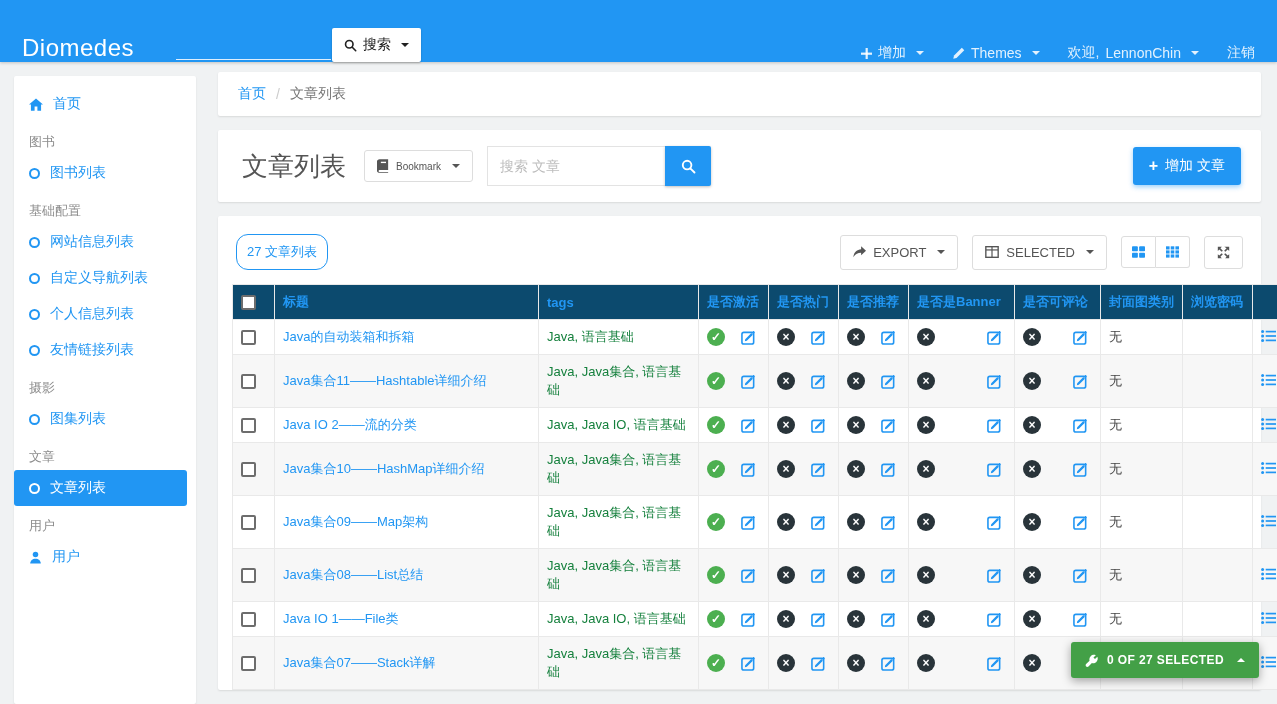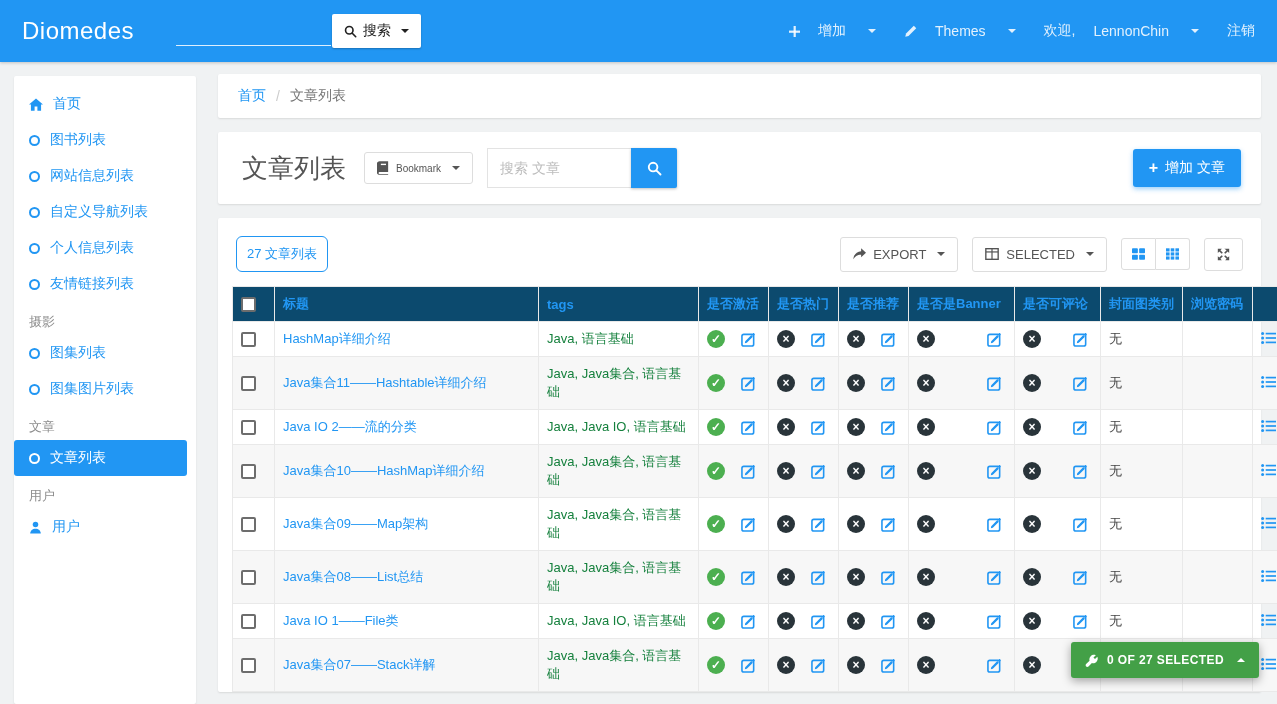--- a/index.html
+++ b/index.html
@@ -5,59 +5,59 @@
   :root{
     --accent:#2196f3; --success:#4caf50; --dark:#29343a; --green-button:#43a047;
   }
   *{box-sizing:border-box}
   html,body{margin:0;padding:0}
   body{
     width:1277px;height:704px;overflow:hidden;position:relative;
     font-family:"Liberation Sans",sans-serif;background:#f0f2f3;color:#444;
   }
   
-  .navbar{height:62px;background:var(--accent);display:flex;align-items:center;padding:0 22px;color:#fff;box-shadow:0 1px 3px rgba(0,0,0,.2)}
+  .navbar{height:62px;background:var(--accent);display:flex;align-items:flex-end;padding:0 22px;color:#fff;box-shadow:0 1px 3px rgba(0,0,0,.2)}
   .brand{font-size:24px;letter-spacing:.5px;margin-right:42px;cursor:pointer}
   .nav-search{display:flex;align-items:center}
   .nav-search-input{width:155px;height:30px;background:transparent;border:none;border-bottom:1px solid rgba(255,255,255,.85);outline:none;color:#fff;font-size:14px;font-family:inherit}
   .nav-search-btn{height:34px;background:#fff;border:none;border-radius:2px;padding:0 12px;margin-left:1px;font-size:14px;color:#212121;display:flex;align-items:center;gap:6px;cursor:pointer;box-shadow:0 1px 2px rgba(0,0,0,.25);font-family:inherit}
   .nav-right{margin-left:auto;display:flex;align-items:center;gap:28px;font-size:14px}
-  .nav-item{color:rgba(255,255,255,.87);text-decoration:none;display:flex;align-items:center;gap:18px;cursor:pointer;white-space:nowrap}
+  .nav-item{color:rgba(255,255,255,.87);text-decoration:none;display:flex;align-items:center;gap:6px;cursor:pointer;white-space:nowrap}
   .caret{display:inline-block;width:0;height:0;border-left:4px solid transparent;border-right:4px solid transparent;border-top:4px solid currentColor;margin-left:4px}
   .caret.up{border-top:none;border-bottom:4px solid currentColor}
   
-  .layout{display:flex;align-items:center;height:642px;padding:14px 16px 0 14px}
+  .layout{display:flex;align-items:flex-end;height:642px;padding:14px 16px 0 14px}
   .sidebar{width:182px;height:100%;background:#fff;box-shadow:0 1px 2px rgba(0,0,0,.1);border-radius:2px;padding:10px 0;font-size:14px;flex:0 0 auto}
   .side-link{display:flex;align-items:center;gap:10px;padding:9px 15px;color:var(--accent);cursor:pointer;text-decoration:none}
   .side-link.active{background:var(--accent);color:#fff;margin-right:9px;border-radius:3px}
   .side-header{padding:11px 15px 4px;color:#8d8d8d;font-size:13px}
   .icon{display:inline-flex;align-items:center;justify-content:center;flex:0 0 auto}
   .icon.circle-o-icon{width:11px;height:11px;border:2px solid currentColor;border-radius:50%}
   .icon svg{display:block}
   
   .main{flex:1;margin-left:22px;min-width:0}
   .card{background:#fff;box-shadow:0 1px 2px rgba(0,0,0,.1);border-radius:2px;margin-bottom:14px}
   .breadcrumb-card{padding:13px 20px;display:flex;align-items:center;gap:10px;font-size:14px}
   .bc-link{color:var(--accent);text-decoration:none;cursor:pointer}
   .bc-sep{color:#ccc}
   .bc-current{color:#777}
   .title-card{padding:16px 20px;display:flex;align-items:center}
   .page-title{font-size:26px;font-weight:400;color:#555;margin:0 18px 0 4px}
   .btn{display:inline-flex;align-items:center;gap:7px;border:1px solid #ddd;background:#fff;color:#555;font-size:13px;padding:9px 12px;border-radius:3px;cursor:pointer;font-family:inherit;white-space:nowrap}
   .bookmark-btn{font-size:10px;padding:8px 12px}
   .search-group{display:flex;align-items:stretch;margin-left:14px}
-  .search-input{width:144px;height:40px;border:1px solid #e3e3e3;border-right:none;padding:8px 12px;font-size:14px;color:#555;outline:none;font-family:inherit}
+  .search-input{width:178px;height:40px;border:1px solid #e3e3e3;border-right:none;padding:8px 12px;font-size:14px;color:#555;outline:none;font-family:inherit}
   .search-input::placeholder{color:#bdbdbd}
   .search-btn{width:46px;height:40px;background:var(--accent);border:none;color:#fff;display:flex;align-items:center;justify-content:center;cursor:pointer;border-radius:0 2px 2px 0;box-shadow:0 1px 3px rgba(0,0,0,.25)}
   .add-btn{margin-left:auto;background:var(--accent);border:none;color:#fff;font-size:14px;padding:10px 16px;box-shadow:0 2px 5px rgba(33,150,243,.45)}
   .add-btn .plus{font-weight:bold;font-size:16px;line-height:1}
   
   .table-card{padding:12px 14px 0}
   .table-toolbar{display:flex;align-items:center;padding:6px 4px 14px}
-  .count-badge{border:1px solid var(--accent);color:var(--accent);background:#fff;padding:8px 10px;font-size:13px;border-radius:6px}
+  .count-badge{border:1px solid var(--accent);color:var(--accent);background:#fff;padding:8px 10px;font-size:13px;border-radius:12px}
   .toolbar-right{margin-left:auto;display:flex;align-items:center;gap:14px}
   .btn-group{display:flex}
   .btn-group .btn{border-radius:0;padding:9px 10px}
   .btn-group .btn:first-child{border-radius:3px 0 0 3px}
   .btn-group .btn + .btn{border-left:none;border-radius:0 3px 3px 0}
   .btn .blue{color:var(--accent)}
   .data-table{width:100%;border-collapse:collapse;table-layout:fixed;font-size:13px}
   .data-table th,.data-table td{border:1px solid #e9e9e9;padding:8px;text-align:left;vertical-align:middle}
   .data-table thead th{padding:8px 8px;background:#0c4a6e}
   .th-link{color:var(--accent);font-weight:bold;text-decoration:none;white-space:nowrap;cursor:pointer}
@@ -131,30 +131,32 @@
   <a class="side-link">
     <span class="icon home-icon">
             <svg width="14" height="13" viewBox="0 0 16 14" fill="currentColor">
               <path d="M8 0l8 7h-2.2v7H9.6V9.4H6.4V14H2.2V7H0L8 0z"></path>
             </svg>
           </span>
 
     <span class="side-label">首页</span>
   </a>
 
+  <div class="side-header">图书</div>
 
   <a class="side-link">
 
     <span class="icon circle-o-icon"></span>
 
     <span class="side-label">图书列表</span>
   </a>
 
 
 
+  <div class="side-header">基础配置</div>
 
   <a class="side-link">
 
     <span class="icon circle-o-icon"></span>
 
     <span class="side-label">网站信息列表</span>
   </a>
 
   <a class="side-link">
 
@@ -179,26 +181,20 @@
 
   <div class="side-header">摄影</div>
 
   <a class="side-link">
 
     <span class="icon circle-o-icon"></span>
 
     <span class="side-label">图集列表</span>
   </a>
 
-  <a class="side-link">
-
-    <span class="icon circle-o-icon"></span>
-
-    <span class="side-label">图集图片列表</span>
-  </a>
 
   <div class="side-header">文章</div>
 
   <a class="side-link active">
 
     <span class="icon circle-o-icon"></span>
 
     <span class="side-label">文章列表</span>
   </a>
 
@@ -340,21 +336,21 @@
             <th><a class="th-link">是否是Banner</a></th>
             <th><a class="th-link">是否可评论</a></th>
             <th><a class="th-link">封面图类别</a></th>
             <th><a class="th-link">浏览密码</a></th>
             <th class="cell-actions"></th>
           </tr>
         </thead>
         <tbody>
   <tr>
     <td class="cell-check"><span class="checkbox"></span></td>
-    <td><a class="row-title">HashMap详细介绍</a></td>
+    <td><a class="row-title">Java的自动装箱和拆箱</a></td>
     <td class="cell-tags">Java, 语言基础</td>
     <td class="cell-bool">
                 <span class="bool-wrap">
                   <span class="status yes">✓</span>
                   <span class="edit">
                     <svg width="15" height="15" viewBox="0 0 16 16">
                       <rect x="1" y="2.5" width="12.5" height="12.5" rx="2" fill="none" stroke="currentColor" stroke-width="1.7"></rect>
                       <path d="M6.2 11.5l-2.1.4.4-2.1L11 3.3 12.7 5 6.2 11.5zM13.4 4.3L11.7 2.6l1.2-1.2c.3-.3.8-.3 1.1 0l.6.6c.3.3.3.8 0 1.1l-1.2 1.2z" fill="currentColor"></path>
                     </svg>
                   </span>

